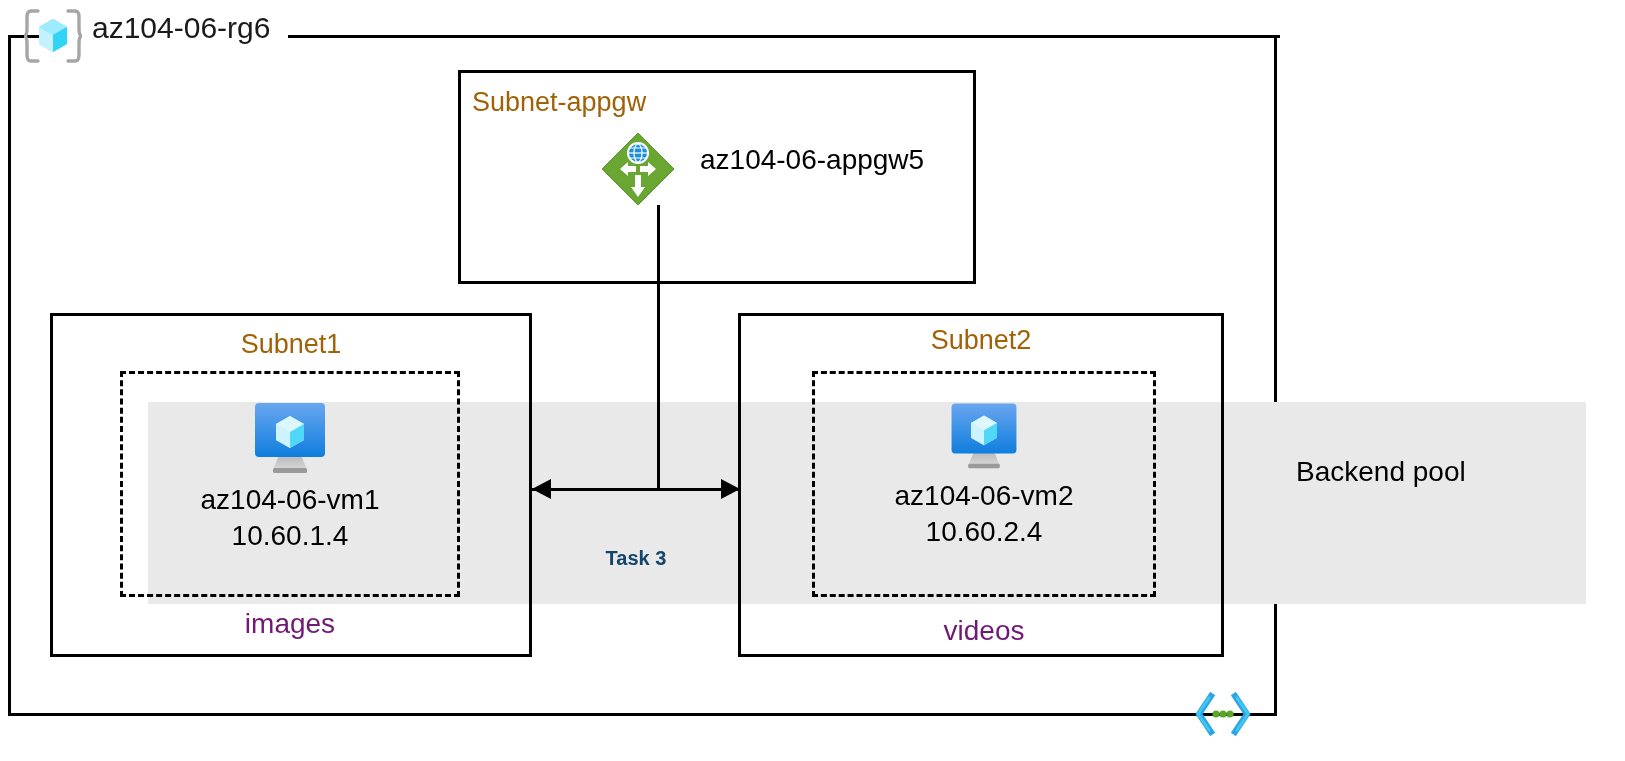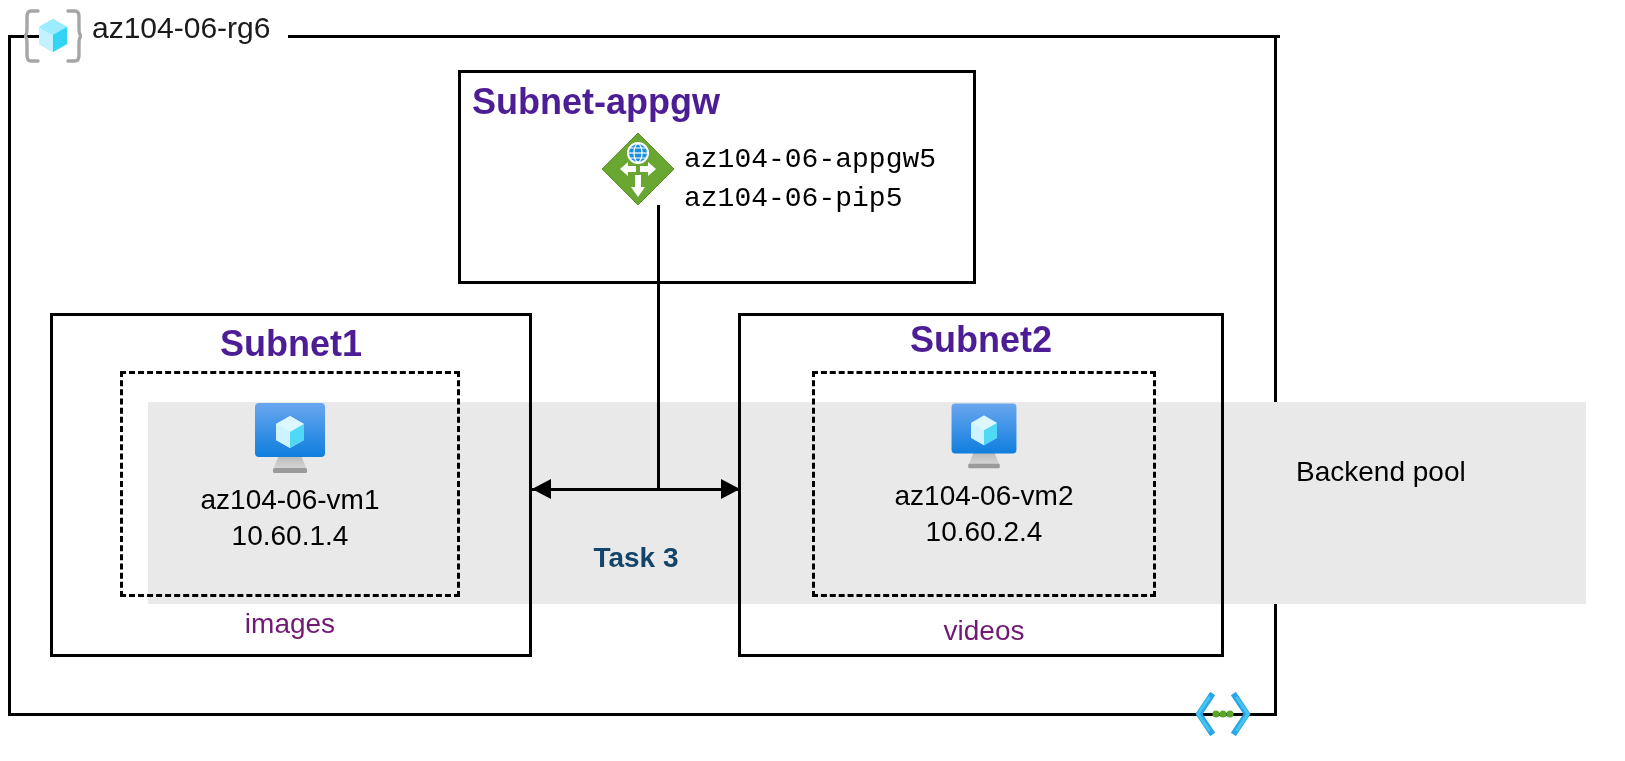--- a/index.html
+++ b/index.html
@@ -67,25 +67,24 @@
     border: 3px solid #000000;
     box-sizing: border-box;
     background: transparent;
   }
   #subnet-appgw-box { left: 458px; top: 70px; width: 518px; height: 214px; }
   #subnet1-box      { left: 50px;  top: 313px; width: 482px; height: 344px; }
   #subnet2-box      { left: 738px; top: 313px; width: 486px; height: 344px; }
 
   .subnet-title {
     position: absolute;
-    font-size: 36px;
+    font-size: 27px;
     line-height: 36px;
     white-space: nowrap;
-    color: #4c1d95;
-    font-weight: bold;
+    color: #a16207;
   }
   #subnet-appgw-title { left: 472px; top: 84px; }
   #subnet1-title { left: 50px; top: 326px; width: 482px; text-align: center; }
   #subnet2-title { left: 738px; top: 322px; width: 486px; text-align: center; }
 
   
   #backend-band {
     left: 148px;
     top: 402px;
     width: 1438px;
@@ -131,27 +130,26 @@
     line-height: 36px;
     text-align: center;
     color: #701a75;
   }
   #subnet1-footer { left: 120px; top: 606px; width: 340px; }
   #subnet2-footer { left: 812px; top: 613px; width: 344px; }
 
   
   #appgw-icon { left: 600px; top: 131px; width: 76px; height: 76px; }
   #appgw-labels {
-    left: 684px;
+    left: 700px;
     top: 140px;
     font-size: 28px;
     line-height: 39px;
     white-space: nowrap;
     color: #000000;
-    font-family: Liberation Mono, monospace;
   }
 
   
   #appgw-vline {
     left: 657px;
     top: 205px;
     width: 3px;
     height: 286px;
     background: #000000;
   }
@@ -176,21 +174,21 @@
     border-top: 10px solid transparent;
     border-bottom: 10px solid transparent;
     border-left: 19px solid #000000;
   }
 
   #task3-label {
     left: 532px;
     top: 540px;
     width: 208px;
     text-align: center;
-    font-size: 28px;
+    font-size: 20px;
     font-weight: bold;
     line-height: 36px;
     color: #13456b;
   }
 
   
   #vnet-icon { left: 1192px; top: 692px; width: 62px; height: 44px; }
 </style>
 </head>
 <body>
@@ -233,21 +231,20 @@
       <circle cx="38" cy="22" r="11" fill="#ffffff"></circle>
       <circle cx="38" cy="22" r="9" fill="#1b8ee0"></circle>
       <ellipse cx="38" cy="22" rx="4" ry="9" fill="none" stroke="#ffffff" stroke-width="1.2"></ellipse>
       <line x1="29" y1="22" x2="47" y2="22" stroke="#ffffff" stroke-width="1.2"></line>
       <line x1="30.5" y1="17" x2="45.5" y2="17" stroke="#ffffff" stroke-width="1"></line>
       <line x1="30.5" y1="27" x2="45.5" y2="27" stroke="#ffffff" stroke-width="1"></line>
     </svg>
   </div>
   <div class="abs" id="appgw-labels">
     <div>az104-06-appgw5</div>
-    <div>az104-06-pip5</div>
   </div>
 
   <div class="abs" id="appgw-vline"></div>
   <div class="abs" id="connector-hline"></div>
   <div class="arrowhead" id="arrowhead-left"></div>
   <div class="arrowhead" id="arrowhead-right"></div>
   <div class="abs" id="task3-label">Task 3</div>
 
   <div class="abs subnet-box" id="subnet1-box"></div>
   <div class="subnet-title" id="subnet1-title">Subnet1</div>

